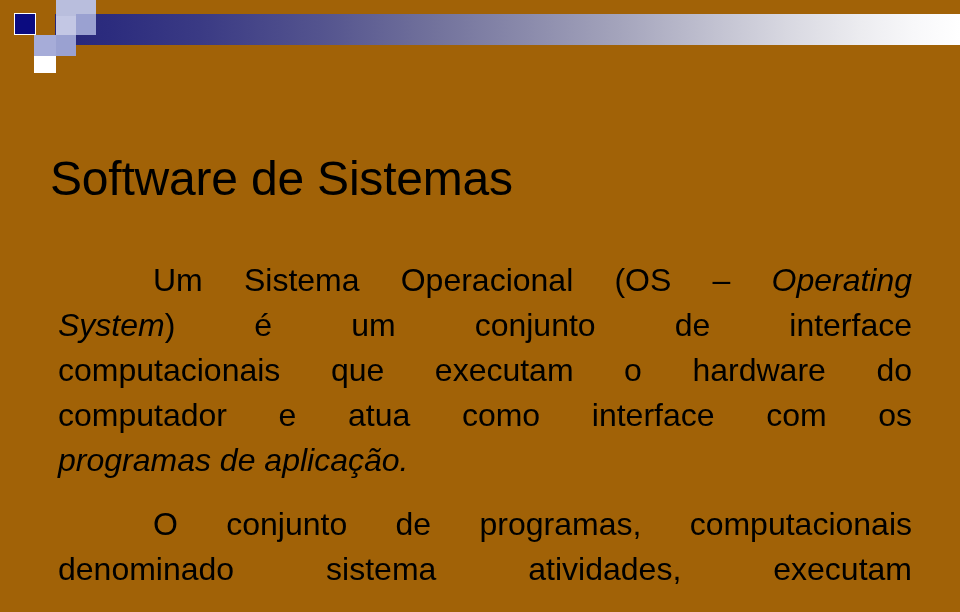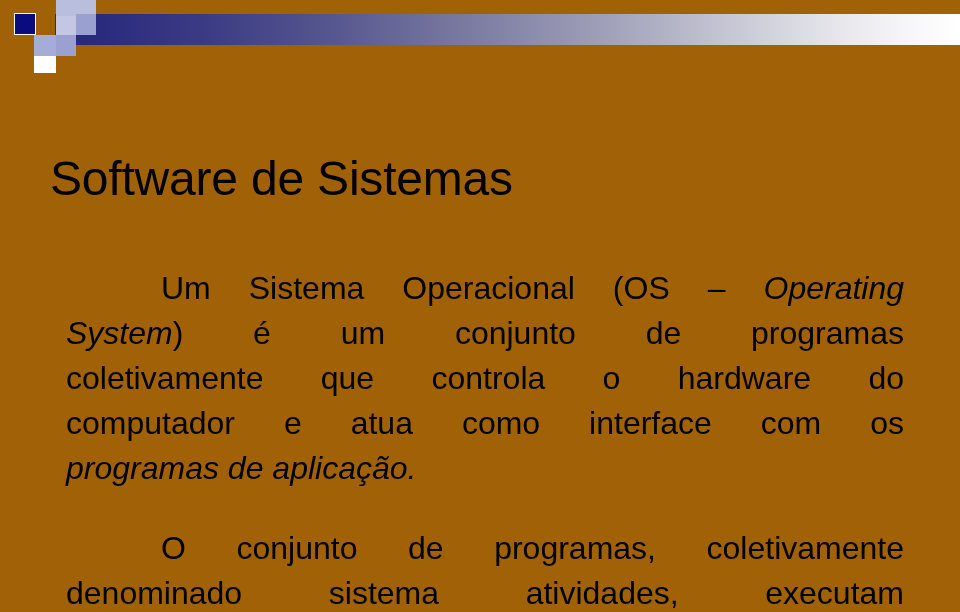--- a/index.html
+++ b/index.html
@@ -90,21 +90,21 @@
     position: absolute;
     left: 50px;
     top: 250px;
     width: 870px;
     color: #000000;
     font-size: 32px;
     line-height: 45px;
   }
 
   .para {
-    margin: 16px;
+    margin: 8px;
     text-align: justify;
     text-justify: inter-word;
     text-indent: 95px;
     white-space: normal;
   }
 
   .para.p2 { text-indent: 95px; }
 
   .para i { font-style: italic; }
 
@@ -143,25 +143,25 @@
     <div class="deco-sq sq-o"></div>
     <div class="deco-sq sq-i"></div>
     <div class="deco-sq sq-n"></div>
   </div>
 
   <h1 class="slide-title">Software de Sistemas</h1>
 
   <div class="body-block">
     <div class="para" id="p1" style="text-indent: 0px;">
         <span class="jline indent"><span>Um Sistema Operacional (OS </span><span>–</span><span> </span><i>Operating</i></span>
-        <span class="jline"><i>System</i><span>) é um conjunto de programas</span></span>
-        <span class="jline"><span>coletivamente que controla o hardware do</span></span>
+        <span class="jline"><i>System</i><span>) é um conjunto de interface</span></span>
+        <span class="jline"><span>computacionais que executam o hardware do</span></span>
         <span class="jline"><span>computador e atua como interface com os</span></span>
         <span class="jline last"><span>programas de aplicação.</span></span>
       </div>
     <div class="spacer-line"></div>
     <div class="para p2" id="p2" style="text-indent: 0px;">
-        <span class="jline indent"><span>O conjunto de programas, coletivamente</span></span>
+        <span class="jline indent"><span>O conjunto de programas, computacionais</span></span>
         <span class="jline"><span>denominado sistema atividades, executam</span></span>
       </div>
   </div>
 
 </div>
 
 </body></html>

